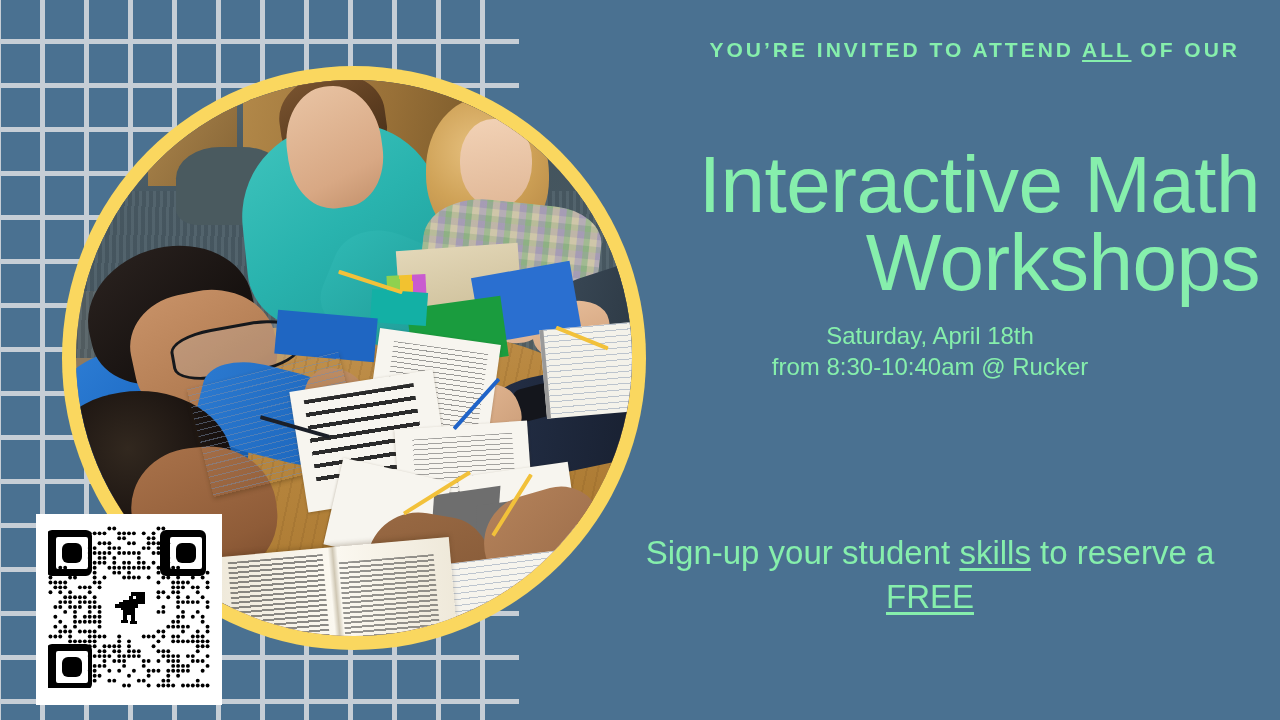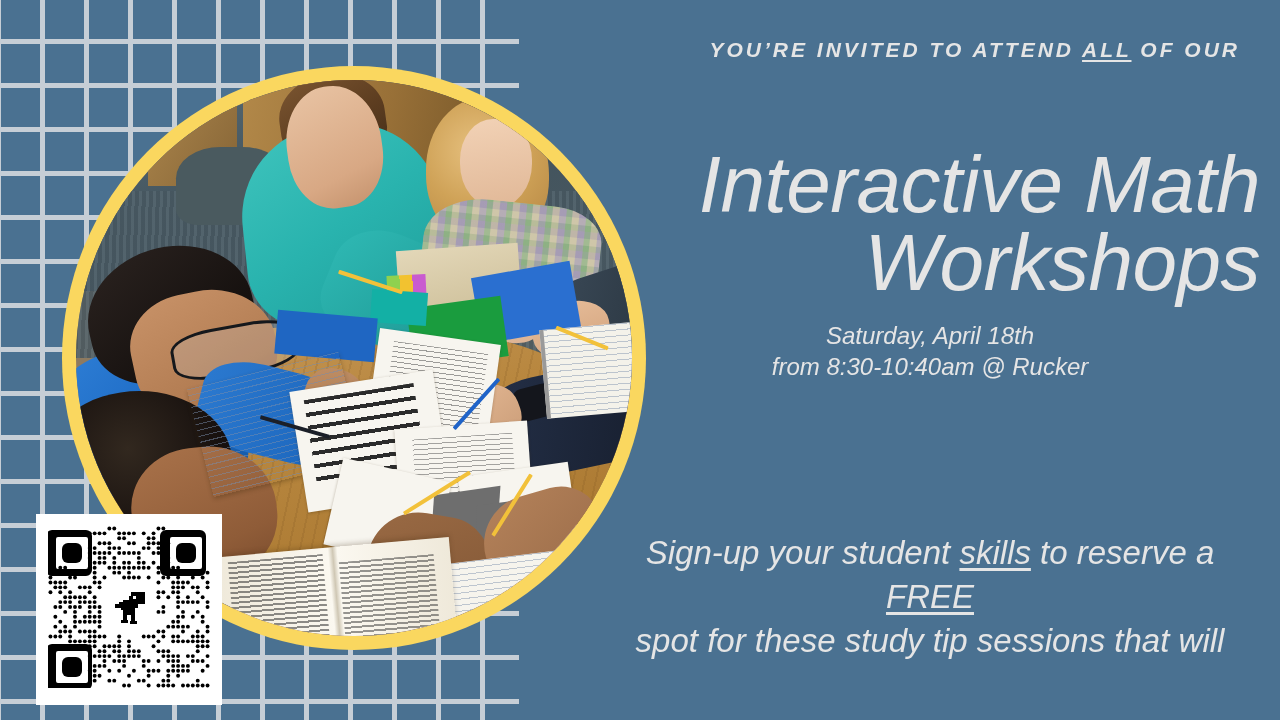--- a/index.html
+++ b/index.html
@@ -387,22 +387,21 @@
     display: flex; align-items: center; justify-content: center;
   }
 
   
   .content {
     position: absolute;
     left: 600px;
     top: 0;
     width: 660px;
     height: 508px;
-    color: #e5e5e5;
-    font-style: italic;
+    color: #86efac;
   }
   .eyebrow {
     position: absolute;
     top: 38px; left: 0; width: 640px;
     text-align: right;
     font-size: 21px;
     font-weight: bold;
     letter-spacing: 3.0px;
     line-height: 1.1;
     white-space: nowrap;
@@ -951,17 +950,16 @@
       <div>Workshops</div>
     </div>
 
     <div class="dates">
       <div>Saturday, April 18th</div>
       <div>from 8:30-10:40am @ Rucker</div>
     </div>
 
     <div class="blurb">
       <div><span>Sign-up your student </span><u>skills</u><span> to reserve a </span><u>FREE</u></div>
-      <div>spot for these study tip sessions that will</div>
     </div>
 
   </div>
 </div>
 
 </body></html>

